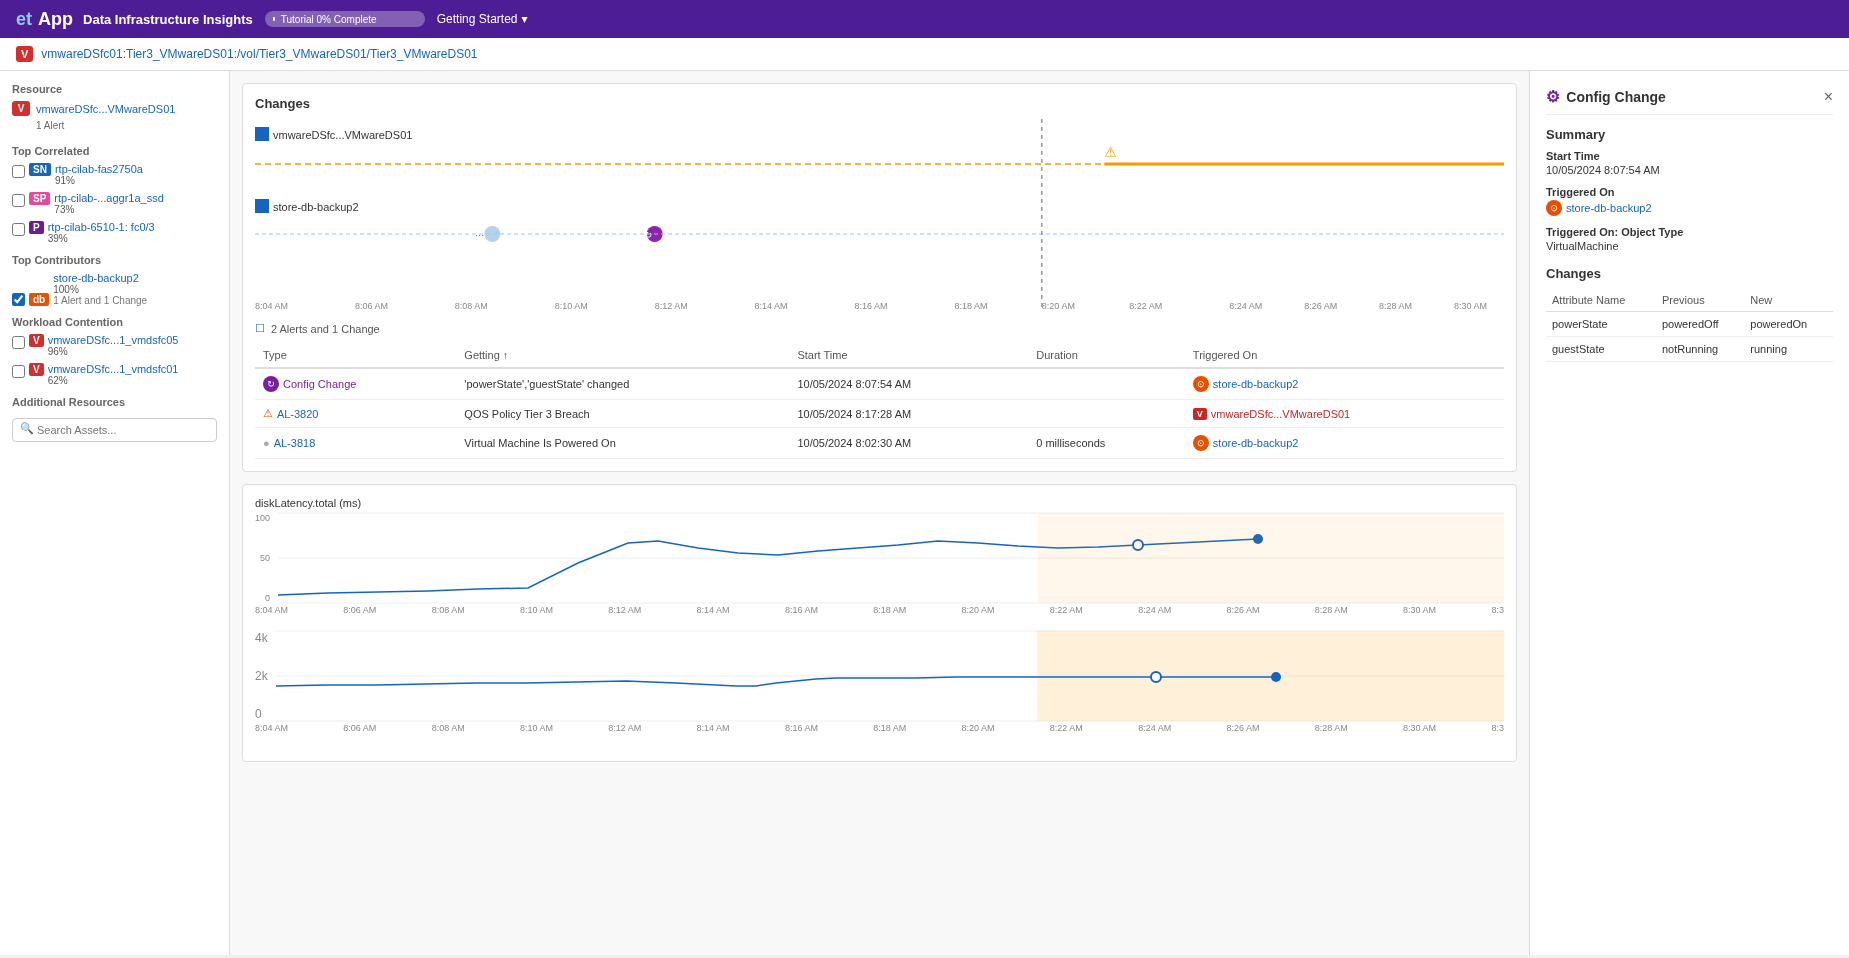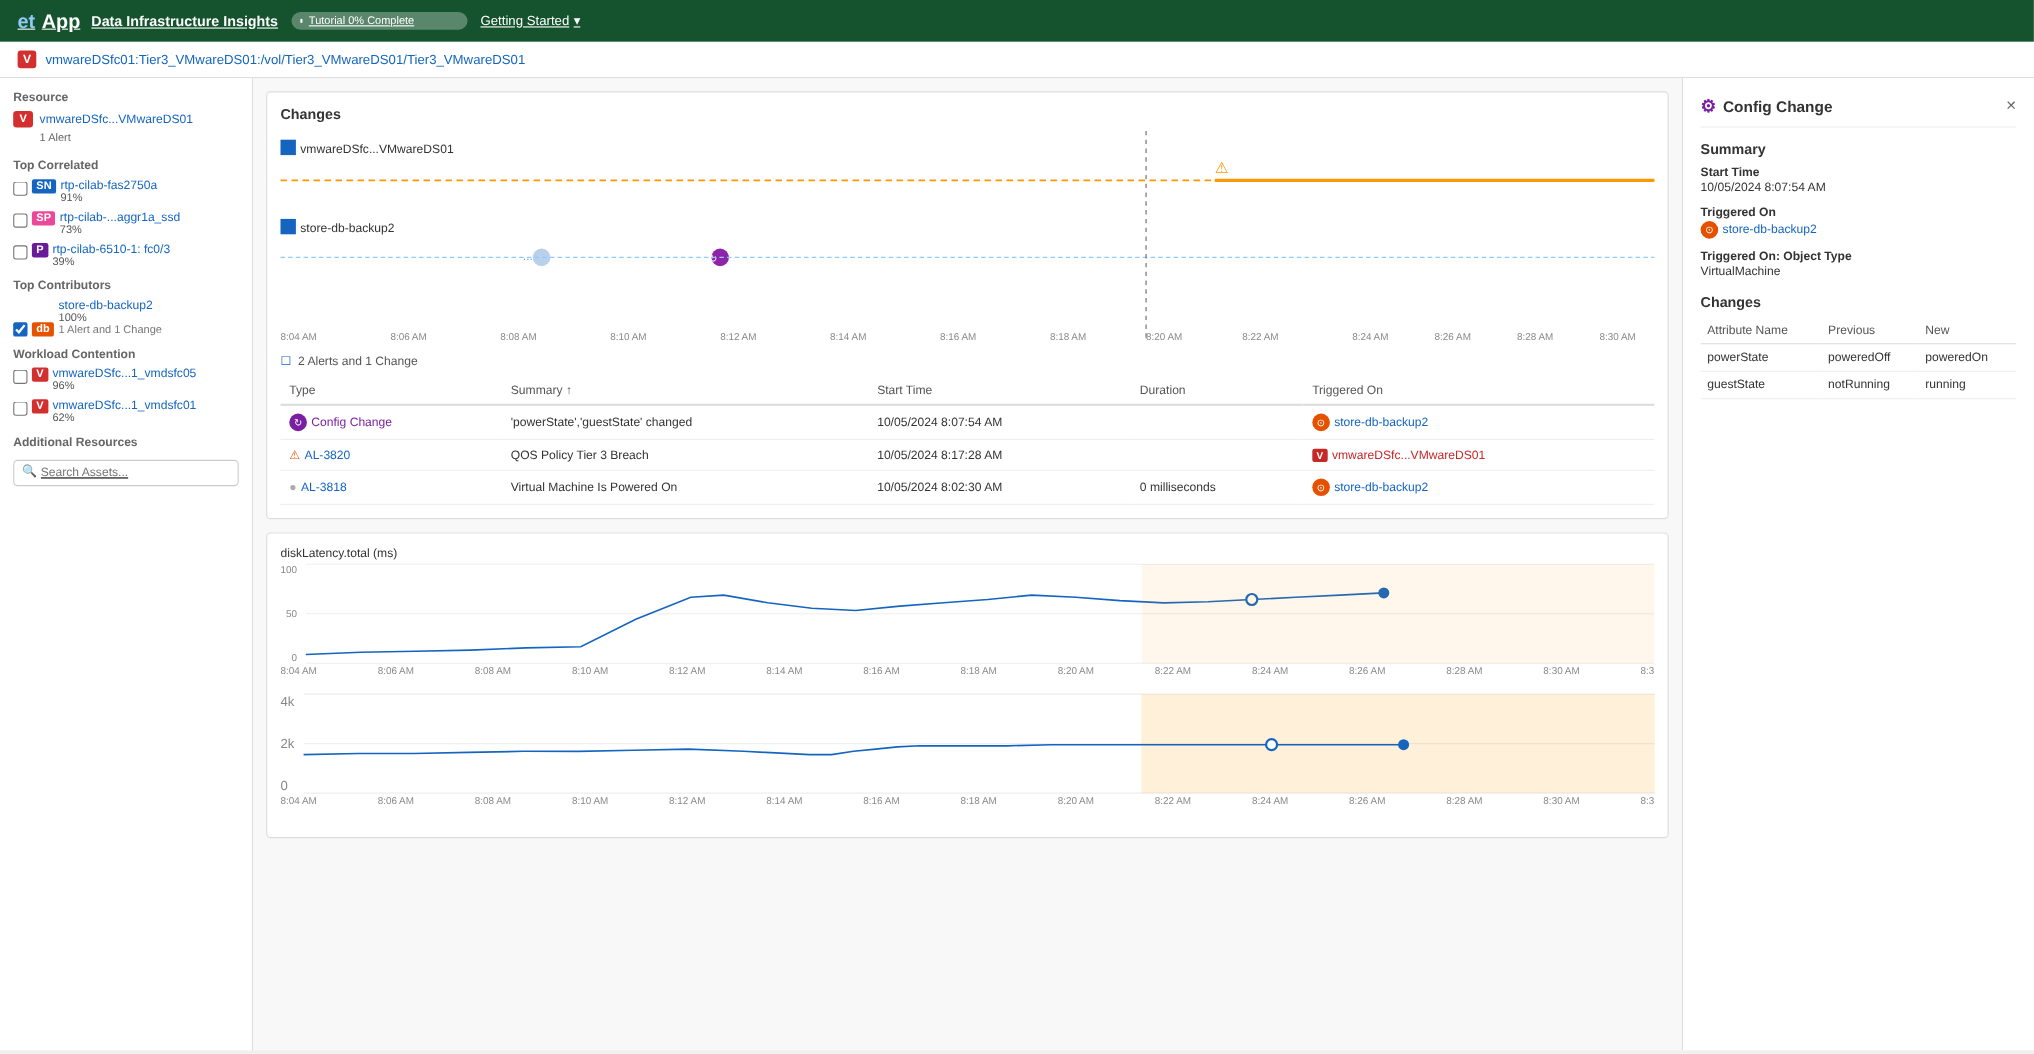--- a/index.html
+++ b/index.html
@@ -1,27 +1,26 @@
 <!DOCTYPE html>
 <html><head>
   <meta charset="utf-8">
   <style>
     * { box-sizing: border-box; margin: 0; padding: 0; }
     body { font-family: Arial, sans-serif; font-size: 12px; background: #f0f0f0; color: #333; overflow: hidden; }
 
     
     .top-nav {
-      background: #14532d;
+      background: #4c1d95;
       height: 38px;
       display: flex;
       align-items: center;
       padding: 0 16px;
       gap: 12px;
       color: white;
-      text-decoration: underline;
     }
     .top-nav .brand { font-size: 14px; font-weight: bold; display: flex; align-items: center; gap: 6px; }
     .top-nav .progress-bar-wrap {
       background: rgba(255,255,255,0.3);
       border-radius: 10px;
       height: 16px;
       width: 160px;
       display: flex;
       align-items: center;
       padding: 0 8px;
@@ -142,21 +141,20 @@
     }
     .workload-item input[type=checkbox] { margin-top: 2px; }
 
     .search-assets-input {
       width: 100%;
       padding: 5px 8px;
       border: 1px solid #ccc;
       border-radius: 4px;
       font-size: 11px;
       margin-top: 4px;
-      text-decoration: underline;
     }
 
     
     .content-area {
       flex: 1;
       overflow-y: auto;
       background: #f8f8f8;
       padding: 12px;
     }
 
@@ -475,21 +473,21 @@
 
       <div class="alerts-badge">
         <span style="color:#1565c0;">☐</span>
         <span>2 Alerts and 1 Change</span>
       </div>
 
       <table class="changes-table">
         <thead>
           <tr>
             <th>Type</th>
-            <th>Summary ↑</th>
+            <th>Getting ↑</th>
             <th>Start Time</th>
             <th>Duration</th>
             <th>Triggered On</th>
           </tr>
         </thead>
         <tbody>
           <tr>
             <td>
               <span class="type-config">
                 <span class="icon-circle-purple">↻</span>

